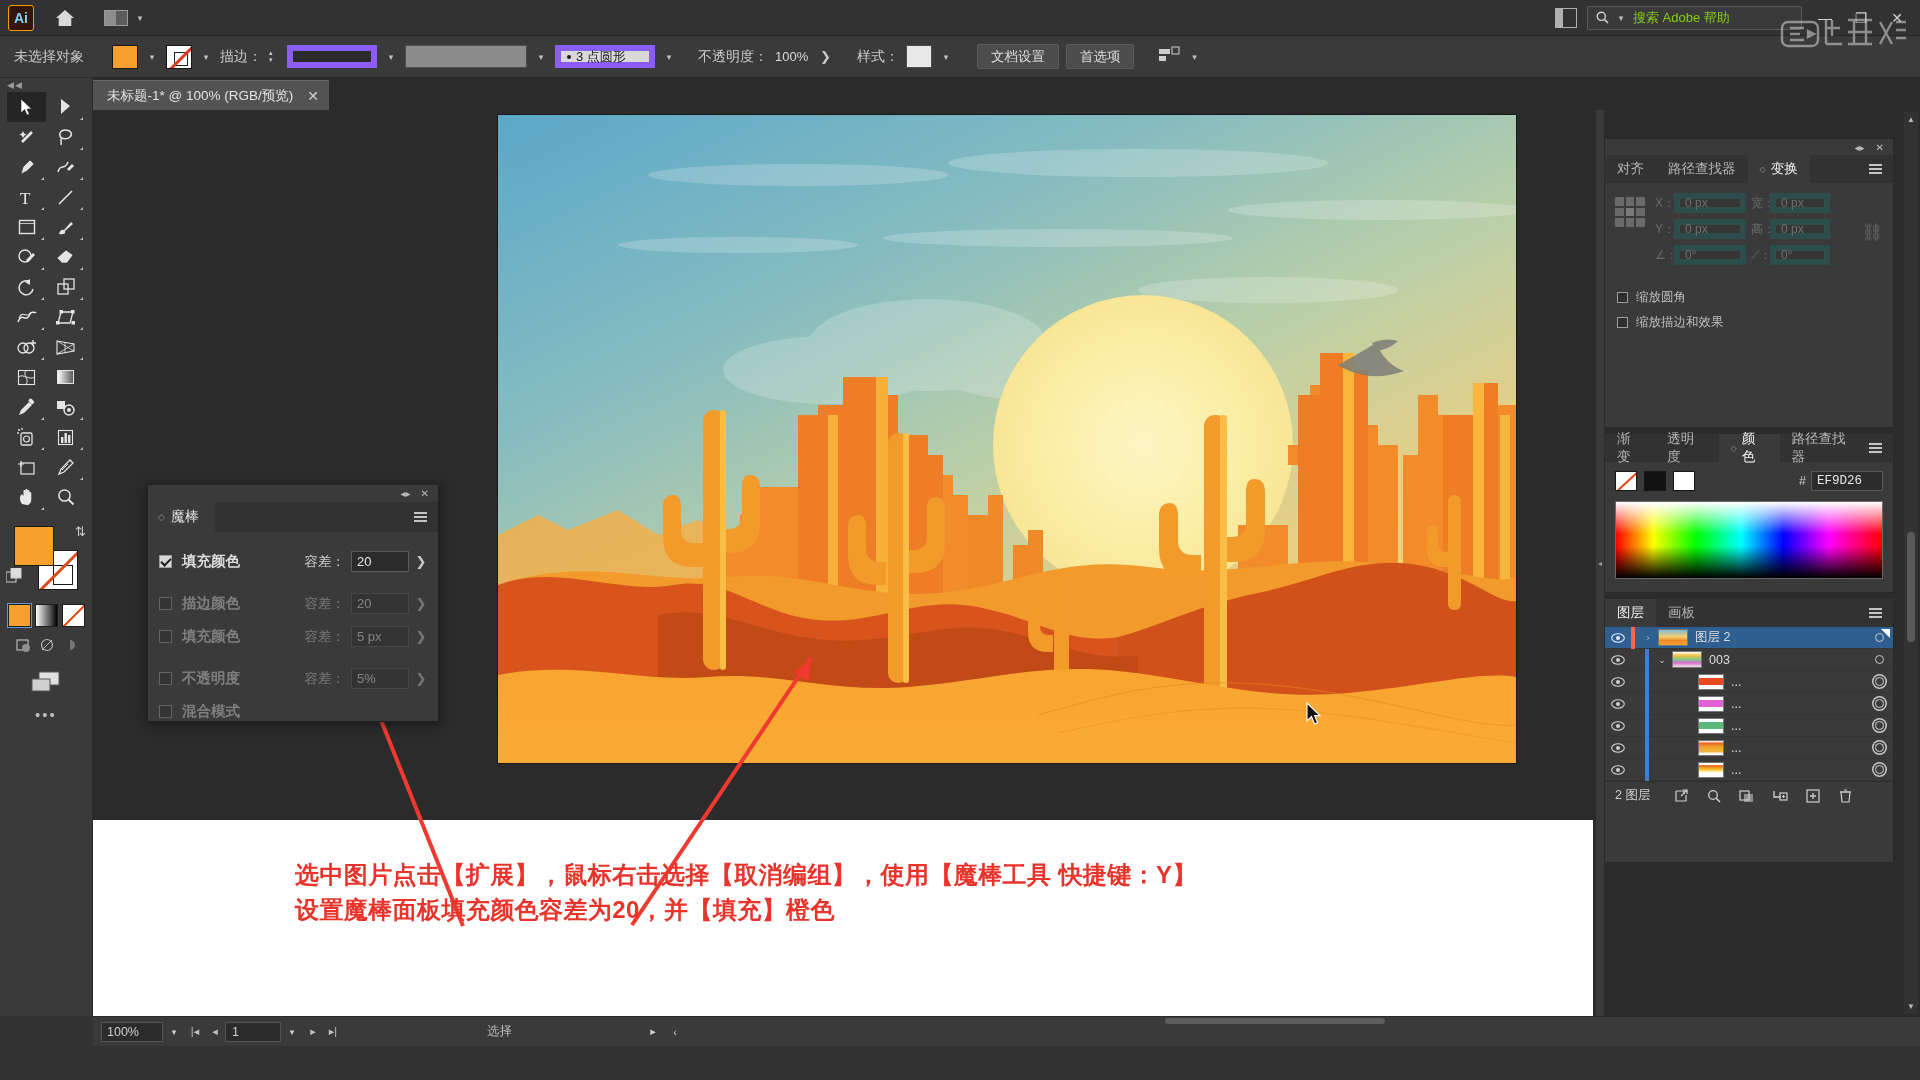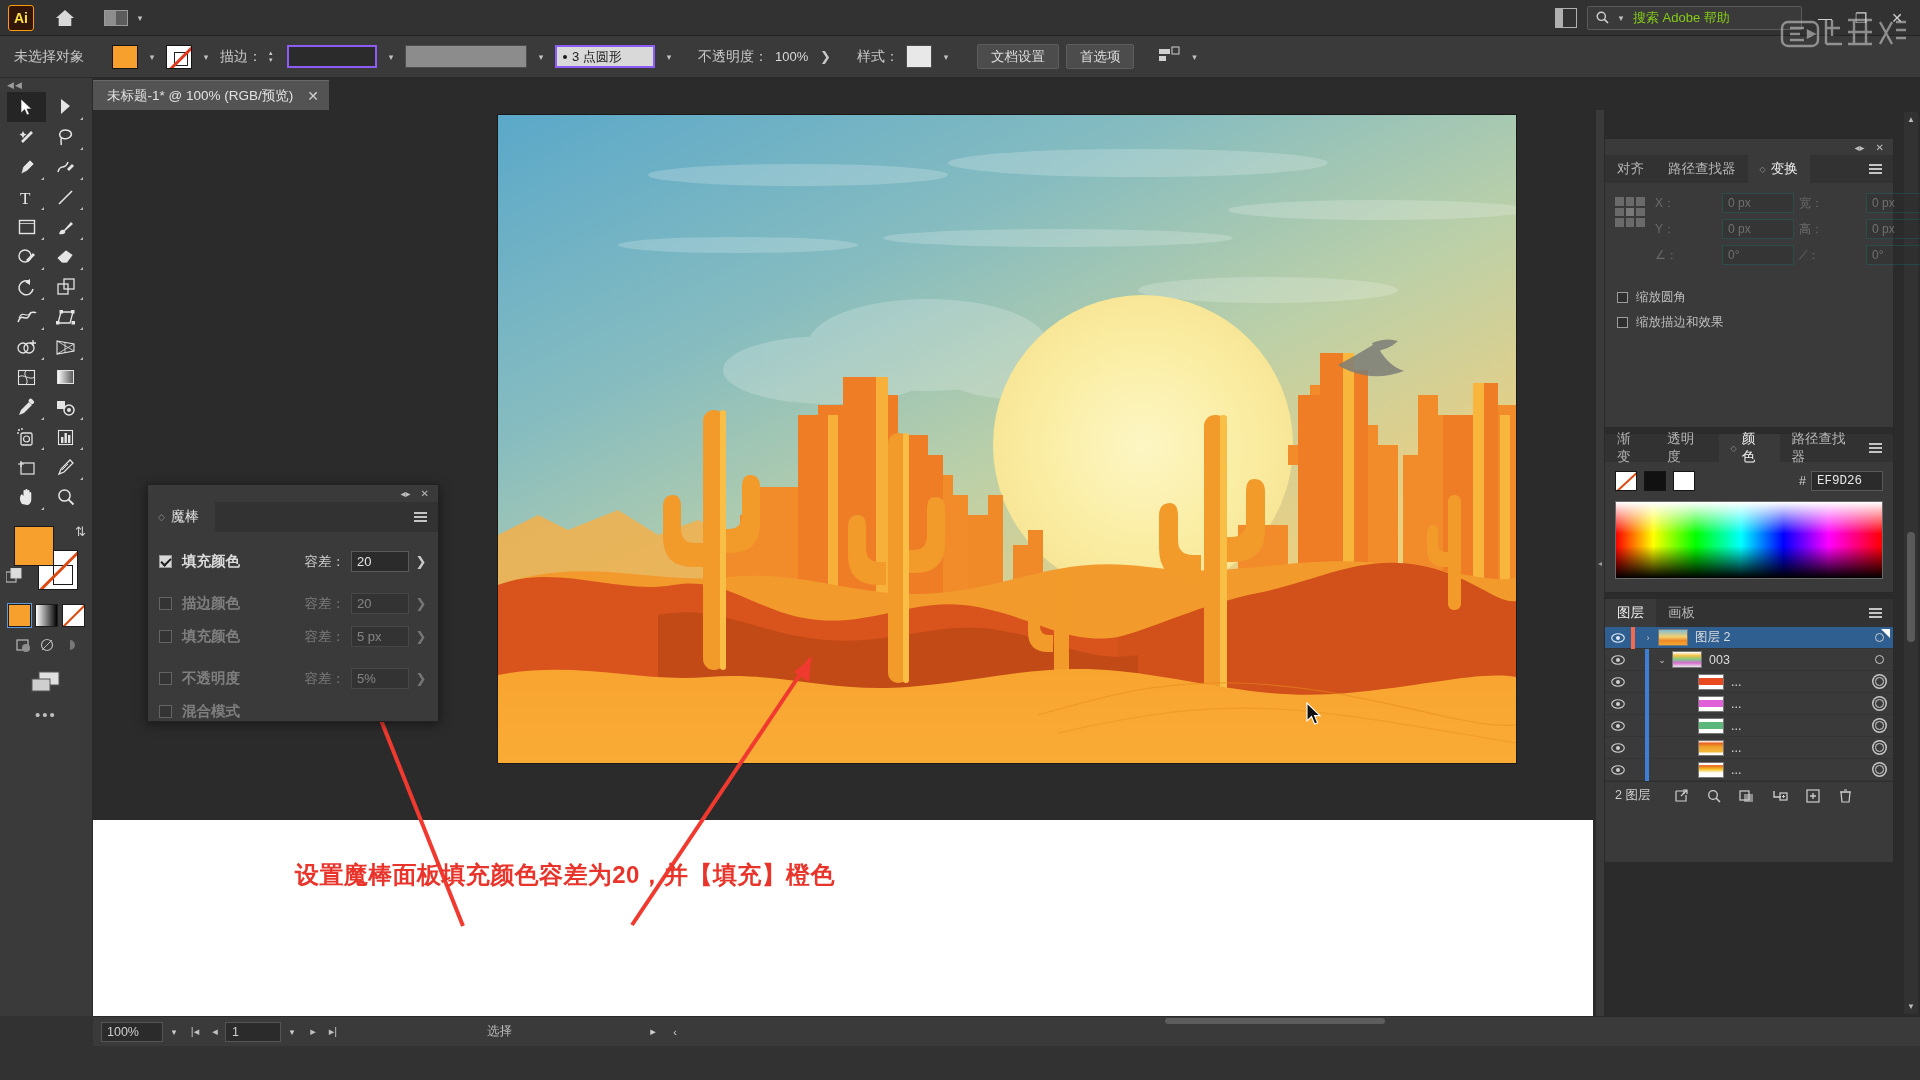--- a/index.html
+++ b/index.html
@@ -15,21 +15,21 @@
 
   
   .menubar {
     position: absolute; left:0; top:0; width:1920px; height:36px;
     background:#323232; display:flex; align-items:center;
     border-bottom:1px solid #252525;
   }
   .ai-logo {
     width:26px; height:26px; margin-left:8px; border-radius:3px;
     background:#33160a; border:1px solid #ff9a00;
-    color:#fde047; font-size:14px; font-weight:bold;
+    color:#7dd3fc; font-size:14px; font-weight:bold;
     display:flex; align-items:center; justify-content:center;
   }
   .home-icon { margin-left:18px; width:26px; height:26px; display:flex;align-items:center;justify-content:center; }
   .menu-items { display:flex; margin-left:26px; }
   .menu-item {
     font-size:15px; color:#d4d4d4; padding:5px 11px; cursor:default;
     white-space:nowrap;
   }
   .ws-switch {
     margin-left:26px; display:flex; align-items:center; gap:5px;
@@ -70,21 +70,21 @@
   .sw.none:before {
     content:''; position:absolute; left:7px; top:6px; width:12px; height:12px;
     border:1.5px solid #222;
   }
   .caret {
     width:14px; text-align:center; font-size:9px; color:#c0c0c0; cursor:default;
   }
   .stroke-stepper { display:flex; flex-direction:column; width:11px; gap:1px; }
   .stroke-stepper b { font-size:7px; line-height:6px; color:#c8c8c8; }
   .combo {
-    height:23px; background:#2b2b2b; border:2px solid #8b5cf6;
+    height:23px; background:#2b2b2b; border:6px solid #8b5cf6;
     display:flex; align-items:center; padding:0 6px; font-size:13px; color:#c8c8c8;
   }
   .combo.w90 { width:90px; }
   .combo.profile { width:100px; background:#d9d9d9; color:#1c1c1c; gap:5px; }
   .combo.profile .dot { width:4px;height:4px;border-radius:50%;background:#1c1c1c; }
   .gray-bar {
     width:122px; height:23px; background:#8c8c8c; border:1px solid #4d4d4d;
   }
   .val { font-size:13px; color:#d8d8d8; min-width:34px; }
   .arrowr { font-size:13px; color:#c8c8c8; padding:0 4px; }
@@ -235,22 +235,22 @@
 
   
   .tf-body { padding:10px 10px 14px 10px; display:flex; gap:10px; opacity:.32; }
   .tf-ref { width:30px;height:30px; display:grid; grid-template-columns:repeat(3,1fr);
     gap:2px; margin-top:4px; flex:none;}
   .tf-ref b { background:#cfcfcf; display:block; }
   .tf-ref b.mid { background:#fff; }
   .tf-fields { flex:1; }
   .tf-row { display:flex; align-items:center; gap:5px; margin-bottom:6px; }
   .tf-k { font-size:12px; color:#cdcdcd; width:14px; }
-  .tf-in { height:20px; background:#2b2b2b; border:1px solid #0f766e; font-size:12px;
-    color:#ddd; display:flex;align-items:center;padding-left:5px;margin-left:48px; }
+  .tf-in { height:20px; background:#2b2b2b; border:6px solid #0f766e; font-size:12px;
+    color:#ddd; display:flex;align-items:center;padding-left:5px; }
   .tf-in.w72 { width:72px; } .tf-in.w60 { width:60px; }
   .tf-link { align-self:center; font-size:17px; color:#cfcfcf; }
   .tf-empty { text-align:center; font-size:13px; color:#8a8a8a; padding:28px 0 18px; }
   .tf-chk { display:flex;align-items:center;gap:8px; padding:4px 12px; font-size:12.5px;color:#bdbdbd; }
   .tf-chk .cbox { width:11px;height:11px; }
 
   
   .cl-body { padding:9px 10px 10px 10px; }
   .cl-top { display:flex; align-items:center; gap:7px; }
   .cl-sw { width:22px;height:20px;border:1px solid #151515; }
@@ -811,20 +811,21 @@
     <div class="white-strip"></div>
 
     <svg class="arrow-svg" width="1827" height="906">
       <line x1="370" y1="816" x2="278" y2="585" stroke="#f03a30" stroke-width="4"></line>
       <path d="M278 585 L272 608 L292 601 Z" fill="#f03a30"></path>
       <line x1="539" y1="815" x2="718" y2="548" stroke="#f03a30" stroke-width="4"></line>
       <path d="M718 548 L701 562 L716 572 Z" fill="#f03a30"></path>
     </svg>
 
     <div class="annot">
+      <div>选中图片点击【扩展】，鼠标右击选择【取消编组】，使用【魔棒工具 快捷键：Y】</div>
       <div>设置魔棒面板填充颜色容差为20，并【填充】橙色</div>
     </div>
 
     <div class="cursor-arrow">
       <svg width="18" height="26" viewBox="0 0 18 26">
           <path d="M1 1 L1 19 L5.5 14.5 L8.6 22 L11.6 20.8 L8.6 13.6 L14 13.6 Z" fill="#111" stroke="#fff" stroke-width="1.1"></path>
         </svg>
     </div>
   </div>
 

